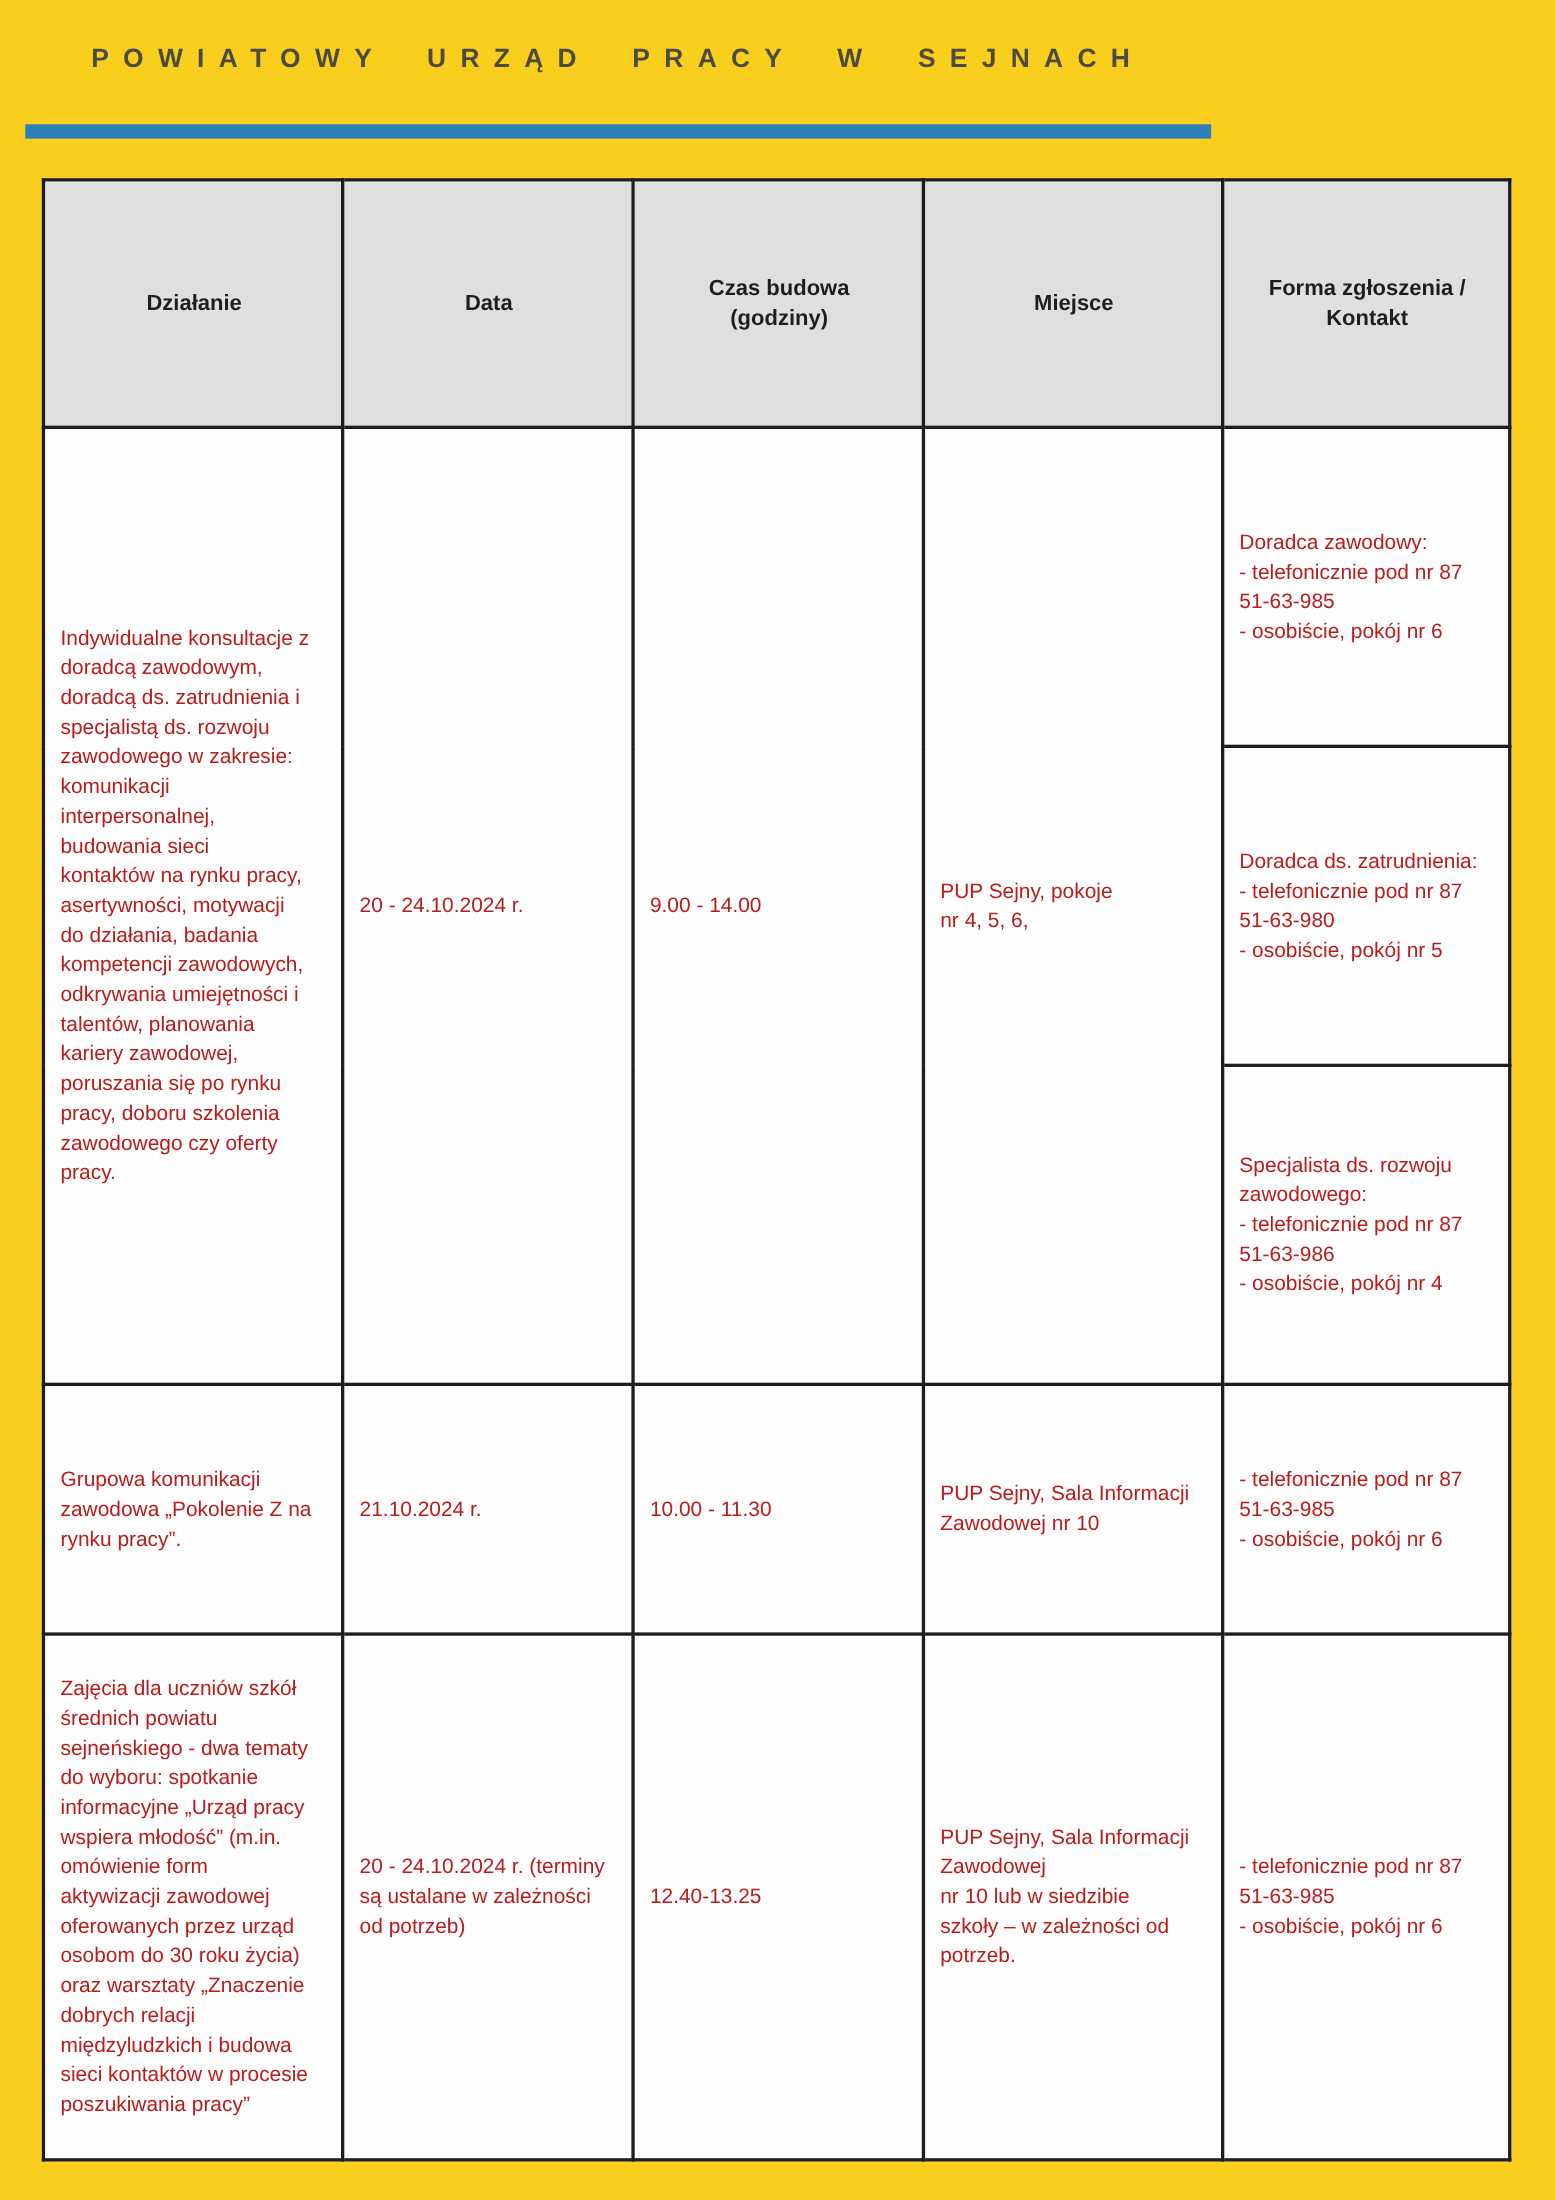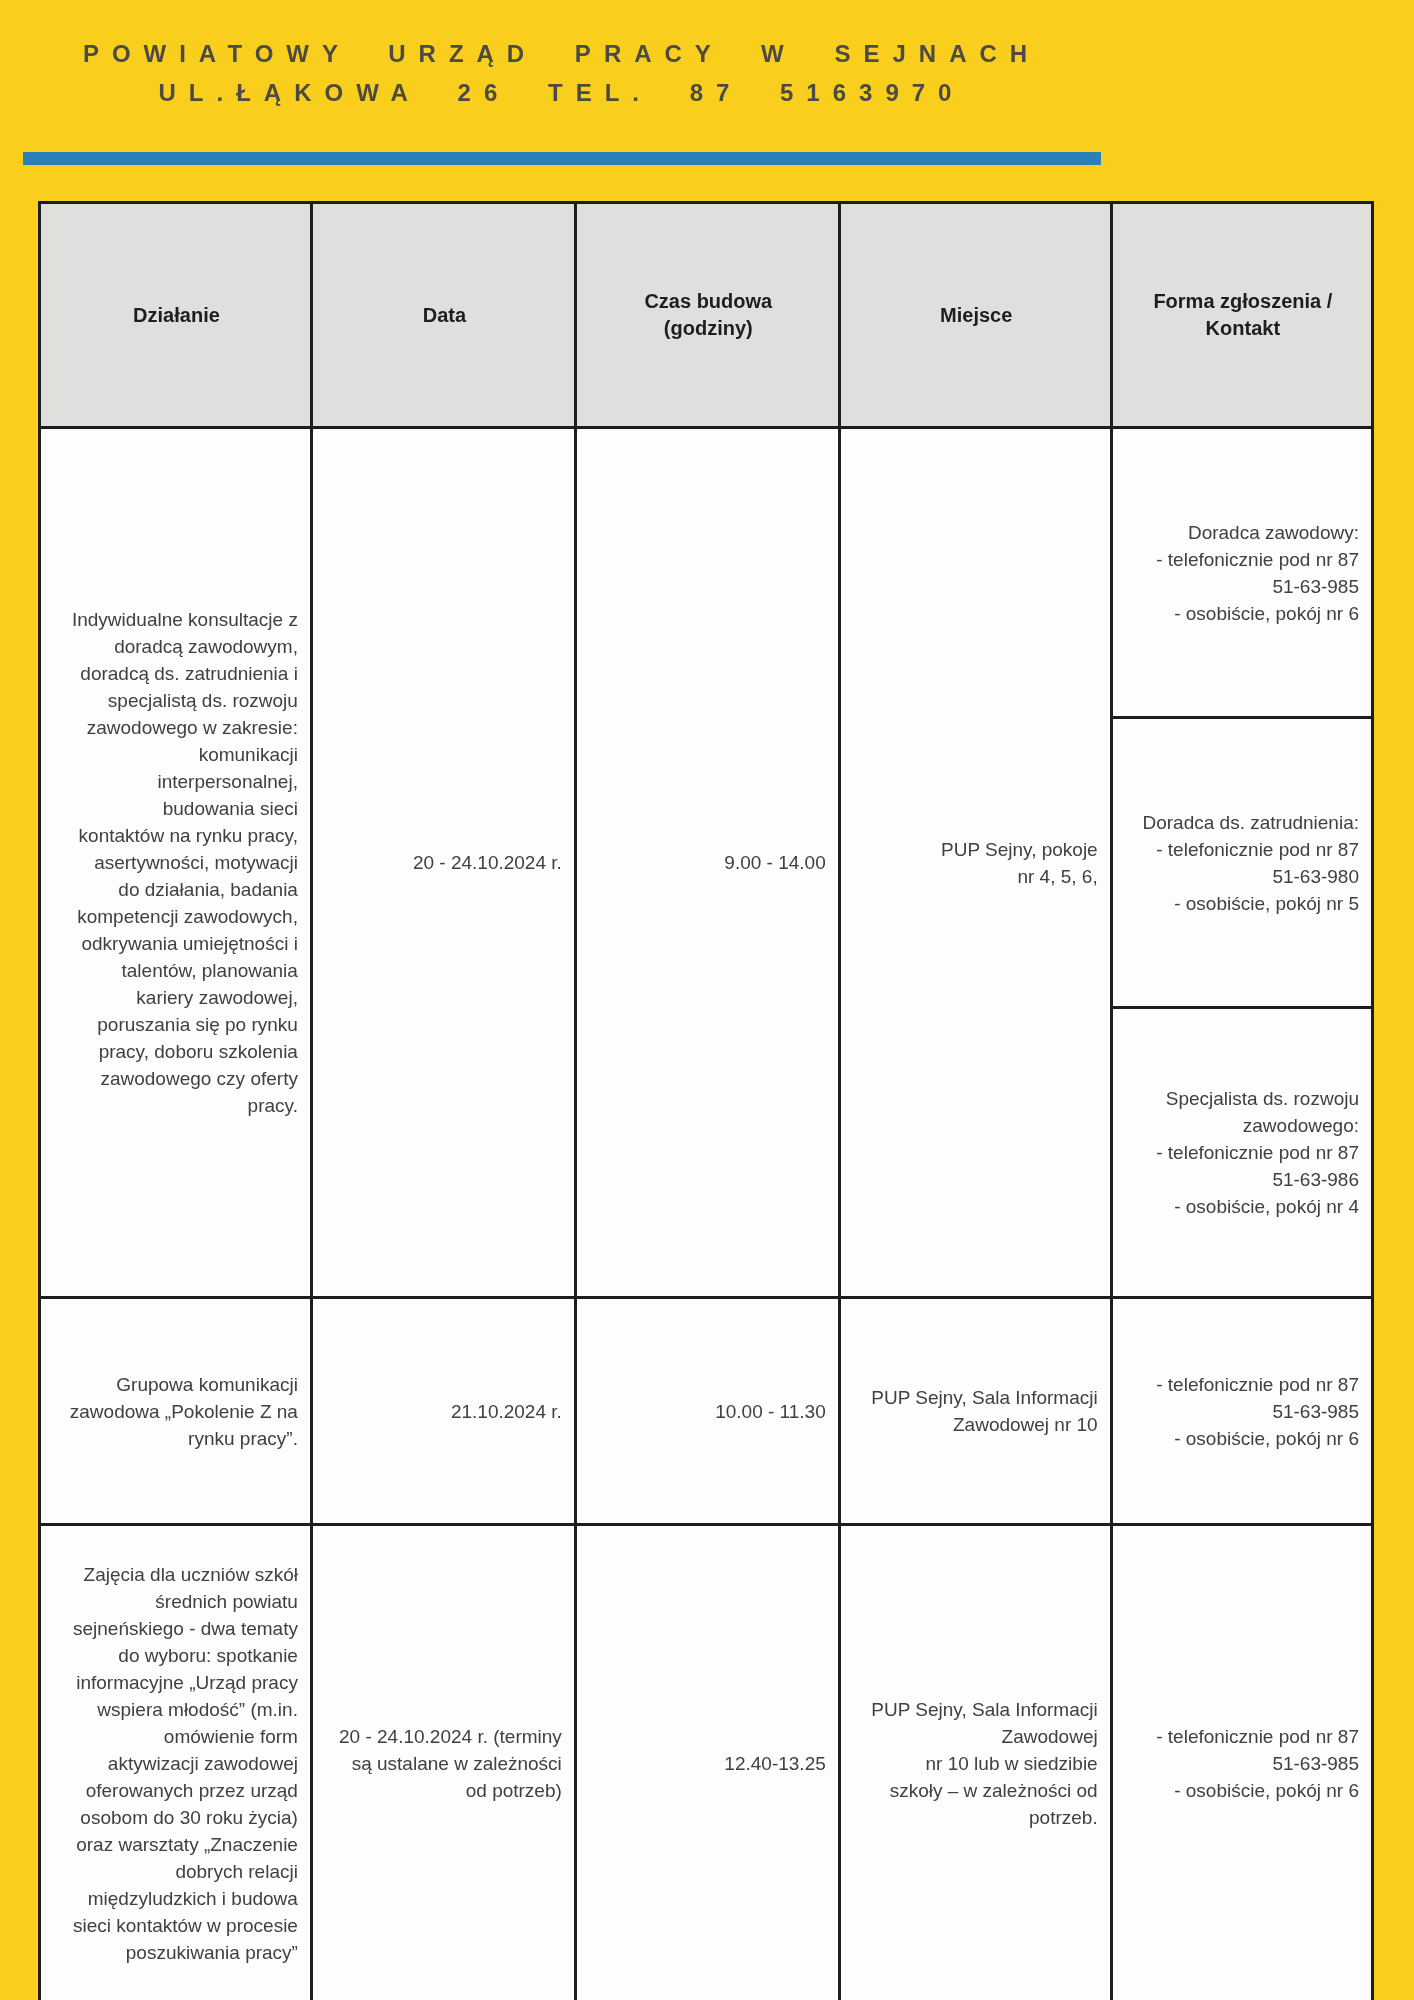--- a/index.html
+++ b/index.html
@@ -46,23 +46,23 @@
   col.c1 { width: 20.4%; }
   col.c2 { width: 19.8%; }
   col.c3 { width: 19.8%; }
   col.c4 { width: 20.4%; }
   col.c5 { width: 19.6%; }
 
   th, td {
     border: 3px solid #1D1D1D;
     font-size: 19px;
     line-height: 27px;
-    color: #404040;
+    color: #b91c1c;
     vertical-align: middle;
-    text-align: right;
+    text-align: left;
     white-space: pre-line;
     padding: 8px 12px 8px 14px;
     overflow: hidden;
     word-wrap: break-word;
   }
   th {
     background: #DFDFDE;
     font-weight: bold;
     text-align: center;
     font-size: 20px;
@@ -73,21 +73,20 @@
   tr.r2 td    { height: 208px; }
   tr.r3 td    { height: 459px; }
 </style>
 </head>
 <body>
 
 <div class="page">
 
   <header class="top-header">
     <div class="line">POWIATOWY URZĄD PRACY W SEJNACH</div>
-    <div class="line">UL.ŁĄKOWA 26 TEL. 87 5163970</div>
   </header>
 
   <div class="divider"></div>
 
   <table class="schedule">
     <colgroup>
       <col class="c1">
         <col class="c2">
         <col class="c3">
         <col class="c4">

